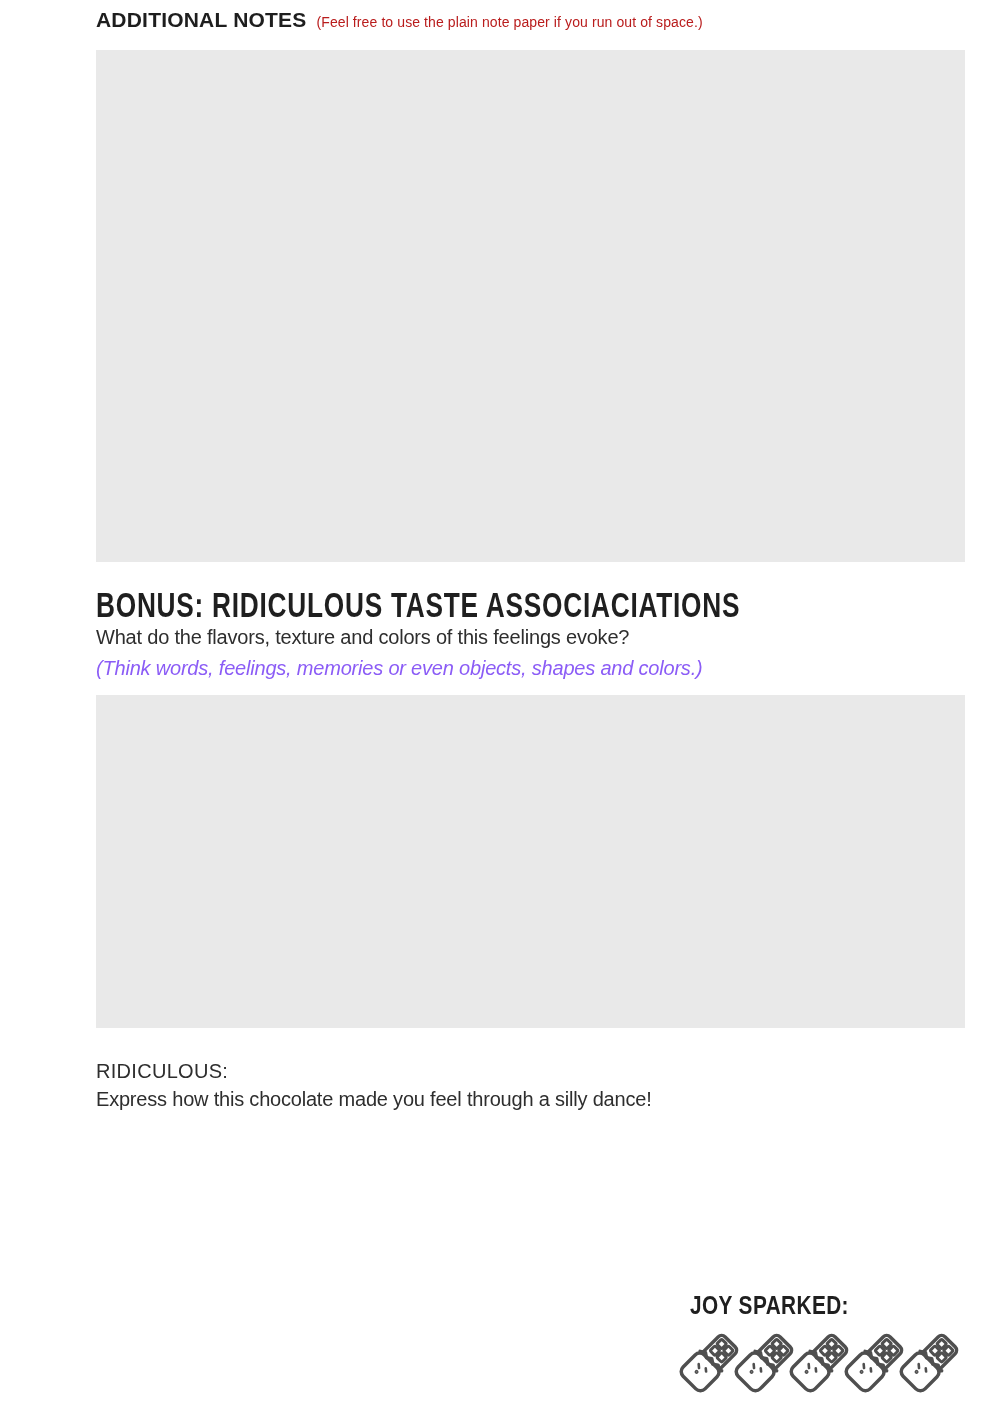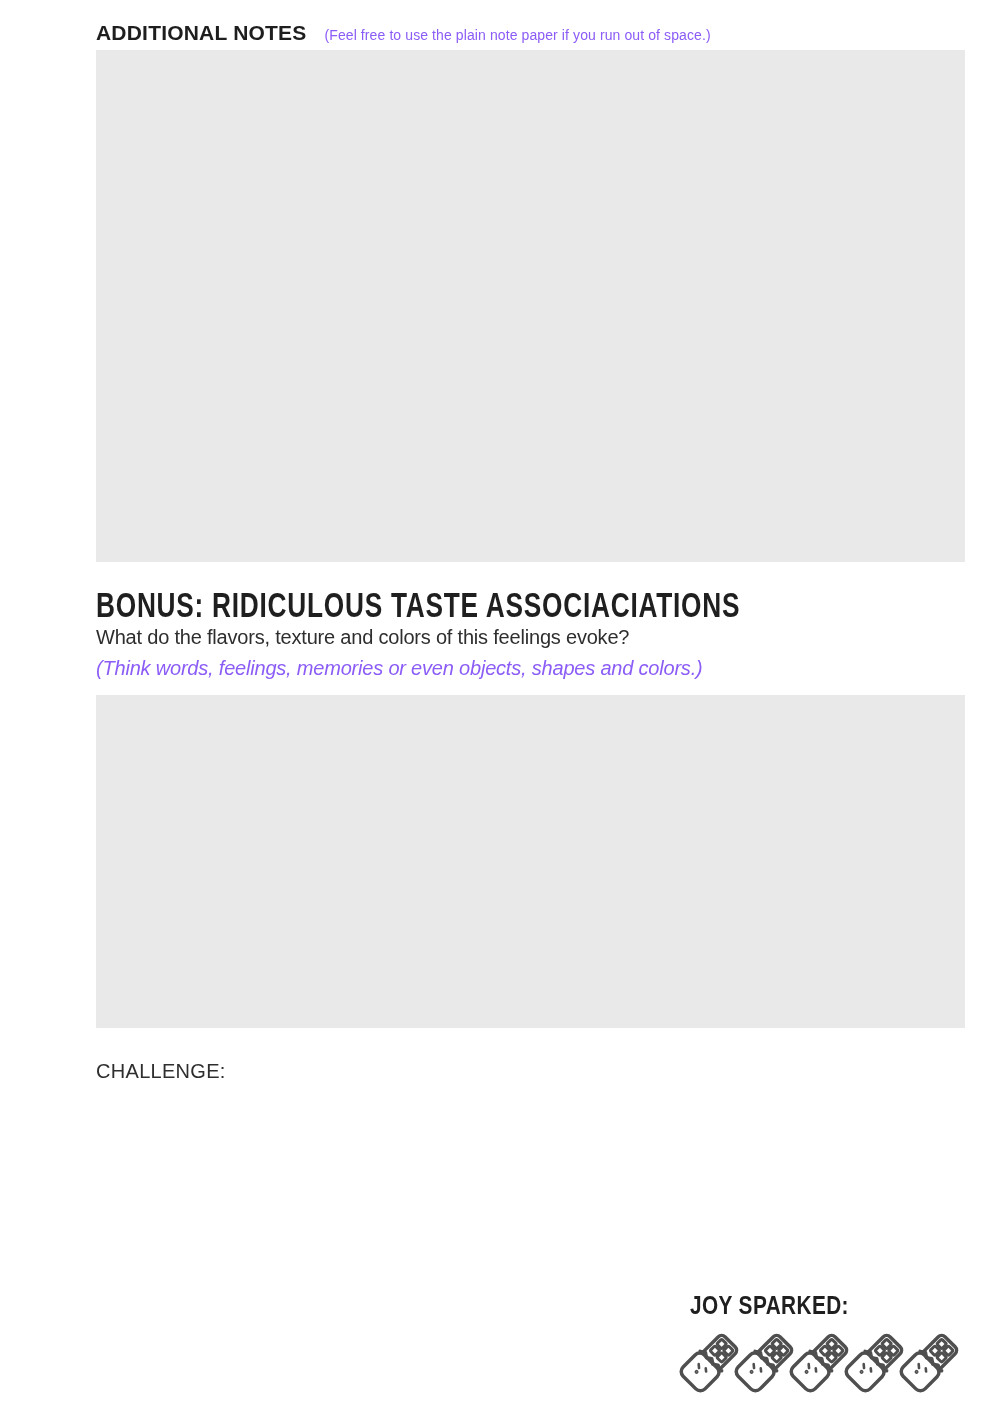--- a/index.html
+++ b/index.html
@@ -10,36 +10,36 @@
     height: 1426px;
     background: #ffffff;
     font-family: "Liberation Sans", sans-serif;
     color: #2e2e2e;
     overflow: hidden;
   }
 
   
   .notes-header {
     position: absolute;
-    top: 21px;
+    top: 8px;
     left: 96px;
     display: flex;
     align-items: baseline;
-    gap: 18px;
+    gap: 10px;
     white-space: nowrap;
   }
   .notes-title {
     font-size: 21px;
     font-weight: 700;
     letter-spacing: 0.2px;
     color: #1e1e1e;
   }
   .notes-hint {
     font-size: 14px;
-    color: #8b5cf6;
+    color: #b91c1c;
     letter-spacing: 0.1px;
   }
 
   
   .writing-box {
     position: absolute;
     left: 96px;
     width: 869px;
     background: #e9e9e9;
   }
@@ -133,21 +133,22 @@
   </div>
 
   <div class="writing-box notes-box"></div>
 
   <h1 class="bonus-title">BONUS: RIDICULOUS TASTE ASSOCIACIATIONS</h1>
   <p class="bonus-question">What do the flavors, texture and colors of this feelings evoke?</p>
   <p class="bonus-hint">(Think words, feelings, memories or even objects, shapes and colors.)</p>
 
   <div class="writing-box bonus-box"></div>
 
-  <p class="challenge-label">CHALLENGE:</p>
+  <p class="challenge-label">RIDICULOUS:</p>
+  <p class="challenge-text">Express how this chocolate made you feel through a silly dance!</p>
 
   <h2 class="joy-title">JOY SPARKED:</h2>
 
   <div class="joy-icons">
     <span class="choc">
       <svg viewBox="0 0 64 64" aria-hidden="true">
         <g transform="rotate(45 32 32)" fill="none" stroke="#4f4f4f" stroke-width="3.5" stroke-linecap="round" stroke-linejoin="round">
 
           <rect x="20" y="3.5" width="24" height="34" rx="5" fill="#ffffff"></rect>
           <g stroke-width="3">

